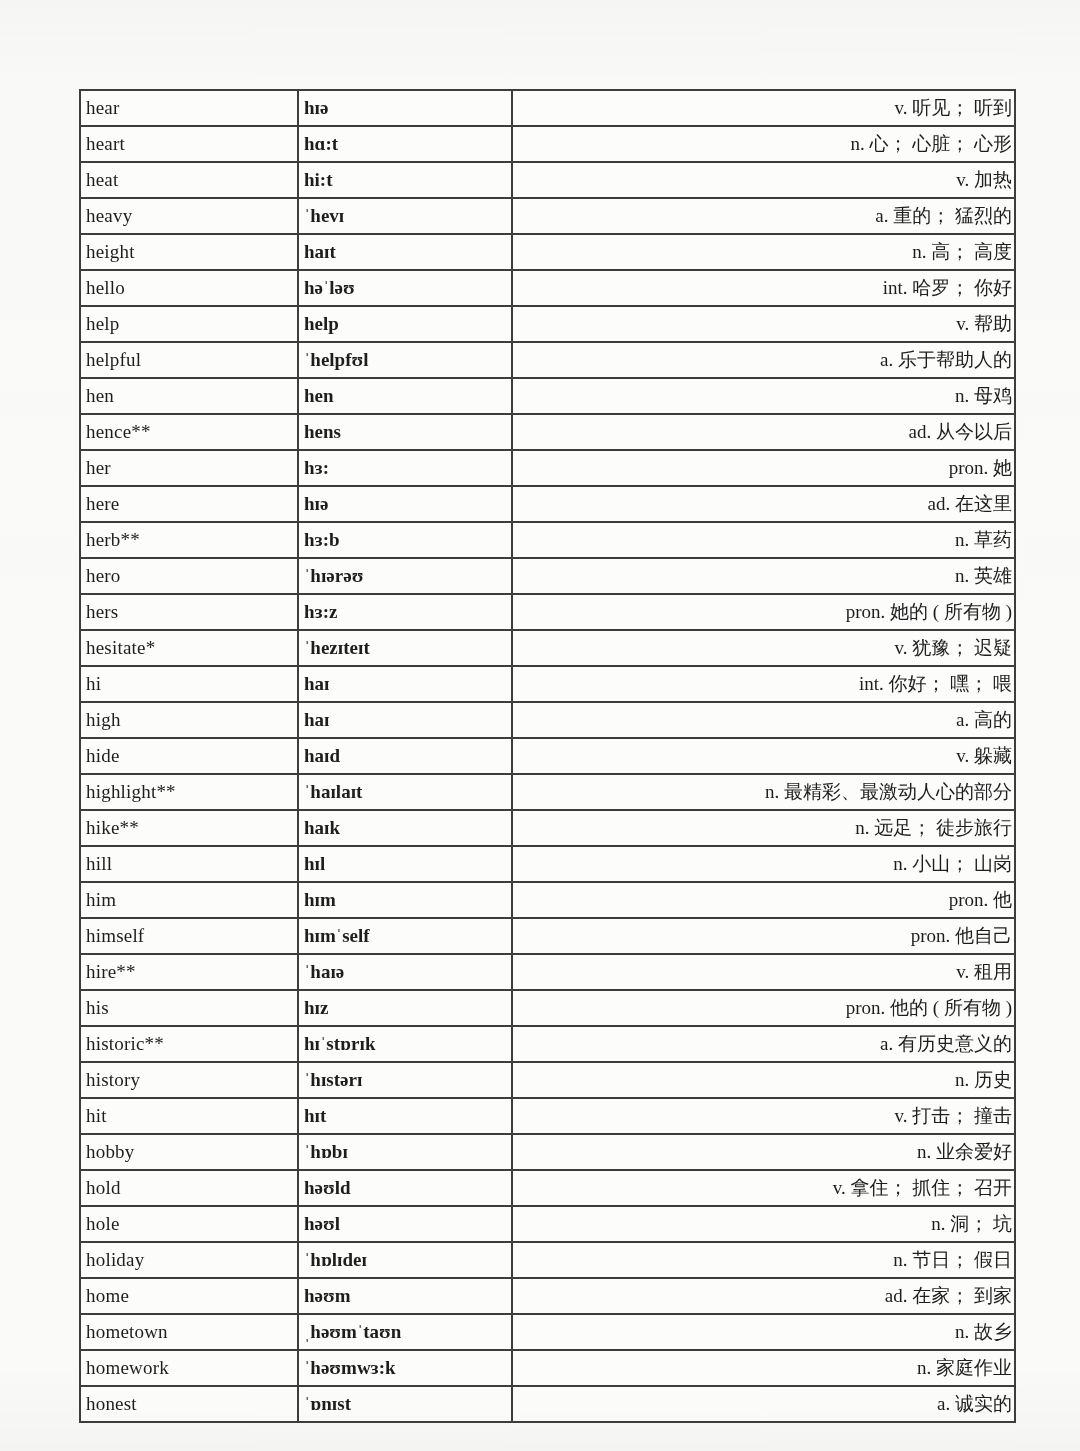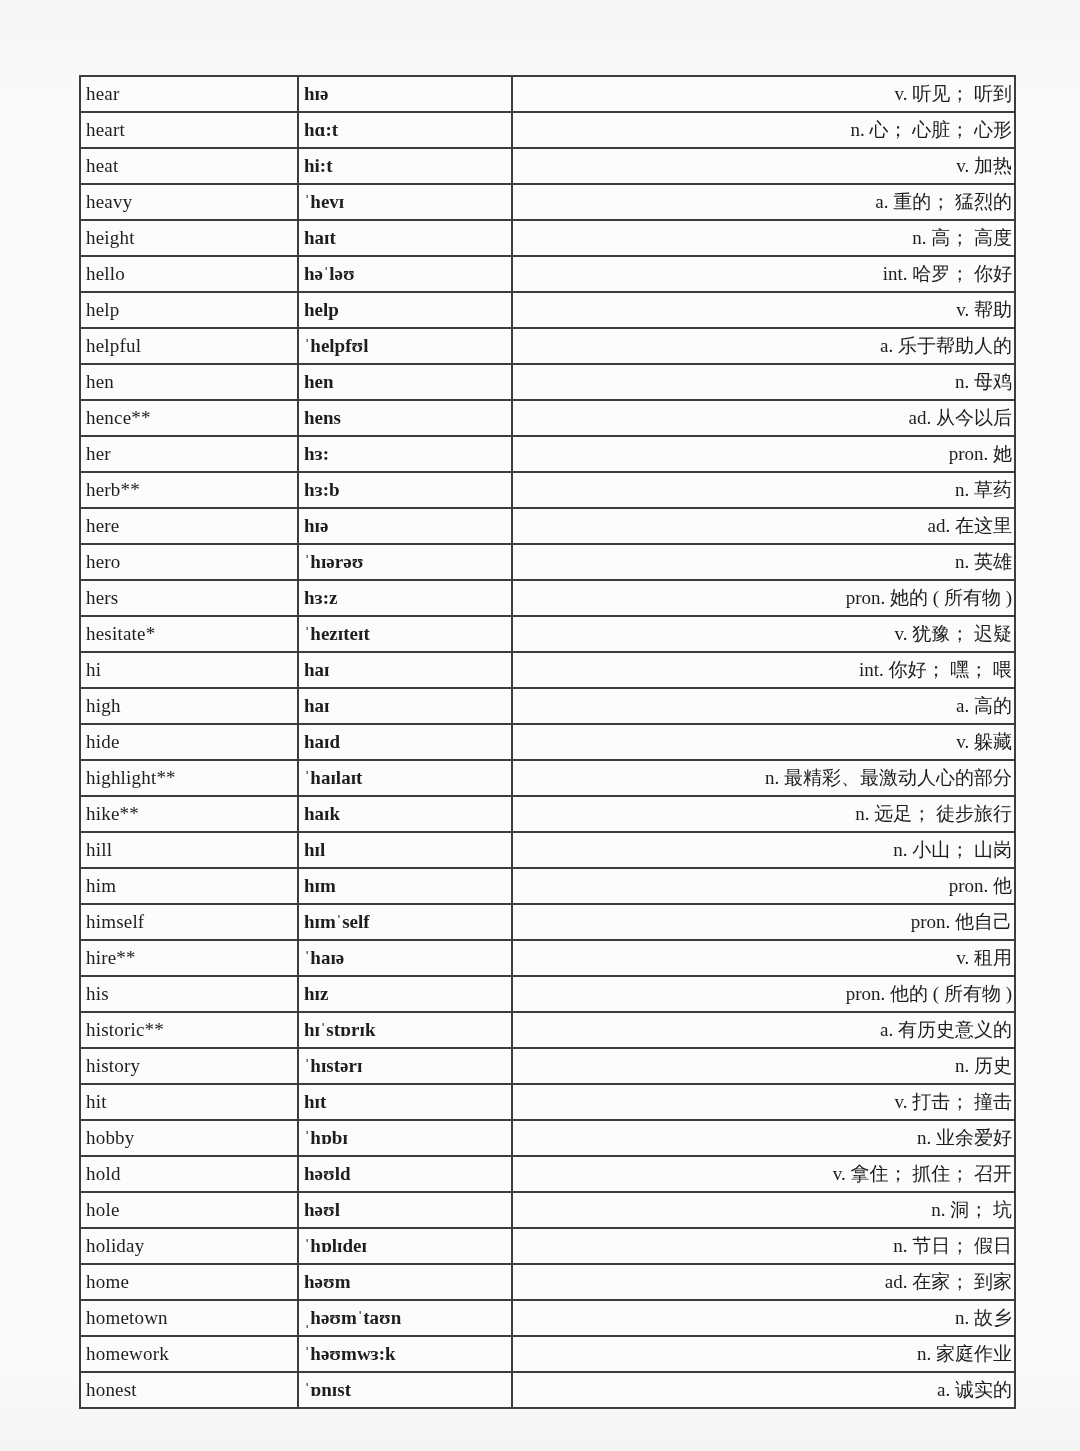--- a/index.html
+++ b/index.html
@@ -15,21 +15,21 @@
   .page {
     position: relative;
     width: 1080px;
     height: 1451px;
     overflow: hidden;
     background: linear-gradient(180deg, #f5f5f3 0%, #f9f9f7 6%, #fafaf8 94%, #f4f4f2 100%);
   }
   table.vocab {
     position: absolute;
     left: 79px;
-    top: 75px;
+    top: 89px;
     width: 924px;
     border-collapse: collapse;
     table-layout: fixed;
   }
   table.vocab td {
     border: 2px solid #3d3d3d;
     height: 34px;
     padding: 0 2px 0 5px;
     font-size: 19px;
     color: #1e1e1e;
@@ -97,28 +97,28 @@
           <td class="col-word">hence**</td>
           <td class="col-ipa">hens</td>
           <td class="col-def">ad. 从今以后</td>
         </tr>
         <tr>
           <td class="col-word">her</td>
           <td class="col-ipa">hɜ:</td>
           <td class="col-def">pron. 她</td>
         </tr>
         <tr>
+          <td class="col-word">here</td>
+          <td class="col-ipa">hɪə</td>
+          <td class="col-def">ad. 在这里</td>
+        </tr>
+        <tr>
           <td class="col-word">herb**</td>
           <td class="col-ipa">hɜ:b</td>
           <td class="col-def">n. 草药</td>
-        </tr>
-        <tr>
-          <td class="col-word">here</td>
-          <td class="col-ipa">hɪə</td>
-          <td class="col-def">ad. 在这里</td>
         </tr>
         <tr>
           <td class="col-word">hero</td>
           <td class="col-ipa">ˈhɪərəʊ</td>
           <td class="col-def">n. 英雄</td>
         </tr>
         <tr>
           <td class="col-word">hers</td>
           <td class="col-ipa">hɜ:z</td>
           <td class="col-def">pron. 她的 ( 所有物 )</td>

